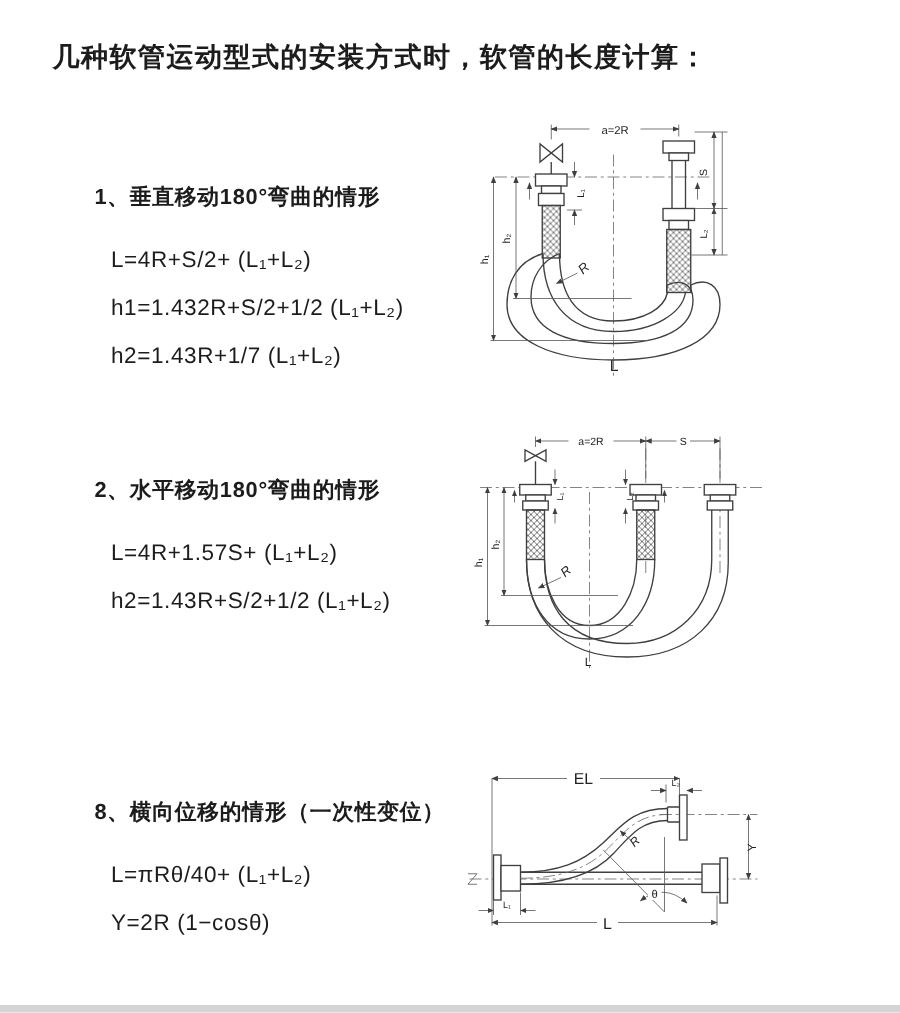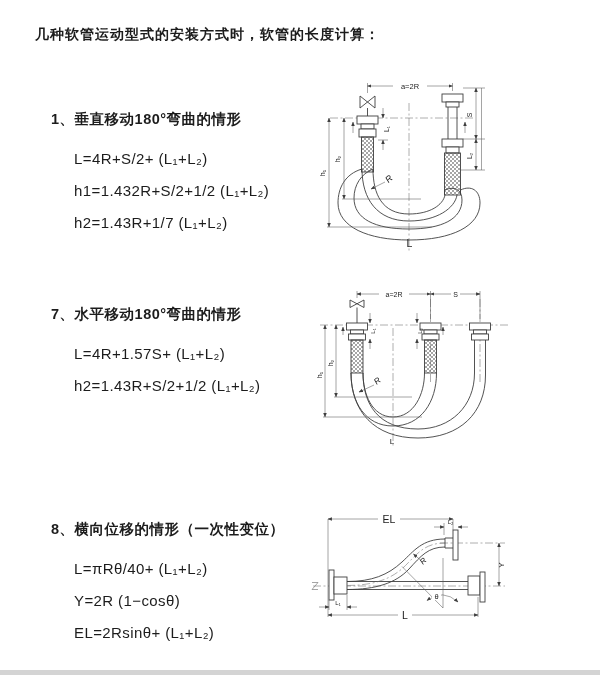--- a/index.html
+++ b/index.html
@@ -1,20 +1,20 @@
 <!DOCTYPE html>
 <html><head>
 <meta charset="utf-8">
 <style>
   html,body{margin:0;padding:0;}
   body{width:600px;height:675px;position:relative;background:#ffffff;overflow:hidden;
        font-family:"Liberation Sans","DejaVu Sans",sans-serif;color:#1c1c1c;}
-  .title{position:absolute;left:35px;top:26px;font-size:14px;font-weight:bold;letter-spacing:1px;}
+  .title{position:absolute;left:35px;top:26px;font-size:18px;font-weight:bold;letter-spacing:1px;}
   .sec{position:absolute;}
-  .sec h2{margin:4px;font-size:14.5px;font-weight:bold;letter-spacing:0.5px;}
+  .sec h2{margin:16px;font-size:14.5px;font-weight:bold;letter-spacing:0.5px;}
   .formulas{margin:13px 0 0 27px;text-align:center;}
   .formula{height:32px;display:flex;align-items:center;font-size:15px;letter-spacing:0.4px;}
   svg{position:absolute;}
   svg text{font-family:"Liberation Sans","DejaVu Sans",sans-serif;fill:#222;}
   .bottom-bar{position:absolute;left:0;bottom:0;width:600px;height:5px;background:#d4d4d4;}
   .cad{stroke:#3f3f3f;stroke-width:0.9;fill:none;}
   .thin{stroke:#5a5a5a;stroke-width:0.55;fill:none;}
   .cl{stroke:#6a6a6a;stroke-width:0.55;fill:none;stroke-dasharray:8 2.5 2 2.5;}
   .fit{stroke:#3f3f3f;stroke-width:0.9;fill:#ffffff;}
 </style>
@@ -26,33 +26,32 @@
 <div class="sec" style="left:47px;top:106px;">
   <h2>1、垂直移动180°弯曲的情形</h2>
   <div class="formulas">
     <div class="formula">L=4R+S/2+ (L₁+L₂)</div>
     <div class="formula">h1=1.432R+S/2+1/2 (L₁+L₂)</div>
     <div class="formula">h2=1.43R+1/7 (L₁+L₂)</div>
   </div>
 </div>
 
 <div class="sec" style="left:47px;top:301px;">
-  <h2>7、水平移动180°弯曲的情形</h2>
+  <h2>2、水平移动180°弯曲的情形</h2>
   <div class="formulas">
     <div class="formula">L=4R+1.57S+ (L₁+L₂)</div>
     <div class="formula">h2=1.43R+S/2+1/2 (L₁+L₂)</div>
   </div>
 </div>
 
 <div class="sec" style="left:47px;top:516px;">
   <h2>8、横向位移的情形（一次性变位）</h2>
   <div class="formulas">
     <div class="formula">L=πRθ/40+ (L₁+L₂)</div>
     <div class="formula">Y=2R (1−cosθ)</div>
-    <div class="formula">EL=2Rsinθ+ (L₁+L₂)</div>
   </div>
 </div>
 
 <svg style="left:305px;top:75px;" width="285" height="185" viewBox="0 0 285 185">
   <defs>
     <marker id="d1a" viewBox="0 0 10 10" refX="9" refY="5" markerWidth="8" markerHeight="8" orient="auto-start-reverse">
       <path d="M0,1 L10,5 L0,9 z" fill="#3f3f3f"></path>
     </marker>
     <pattern id="d1h" width="4" height="4" patternUnits="userSpaceOnUse">
       <path d="M0,0 L4,4 M4,0 L0,4" stroke="#6a6a6a" stroke-width="0.6"></path>

